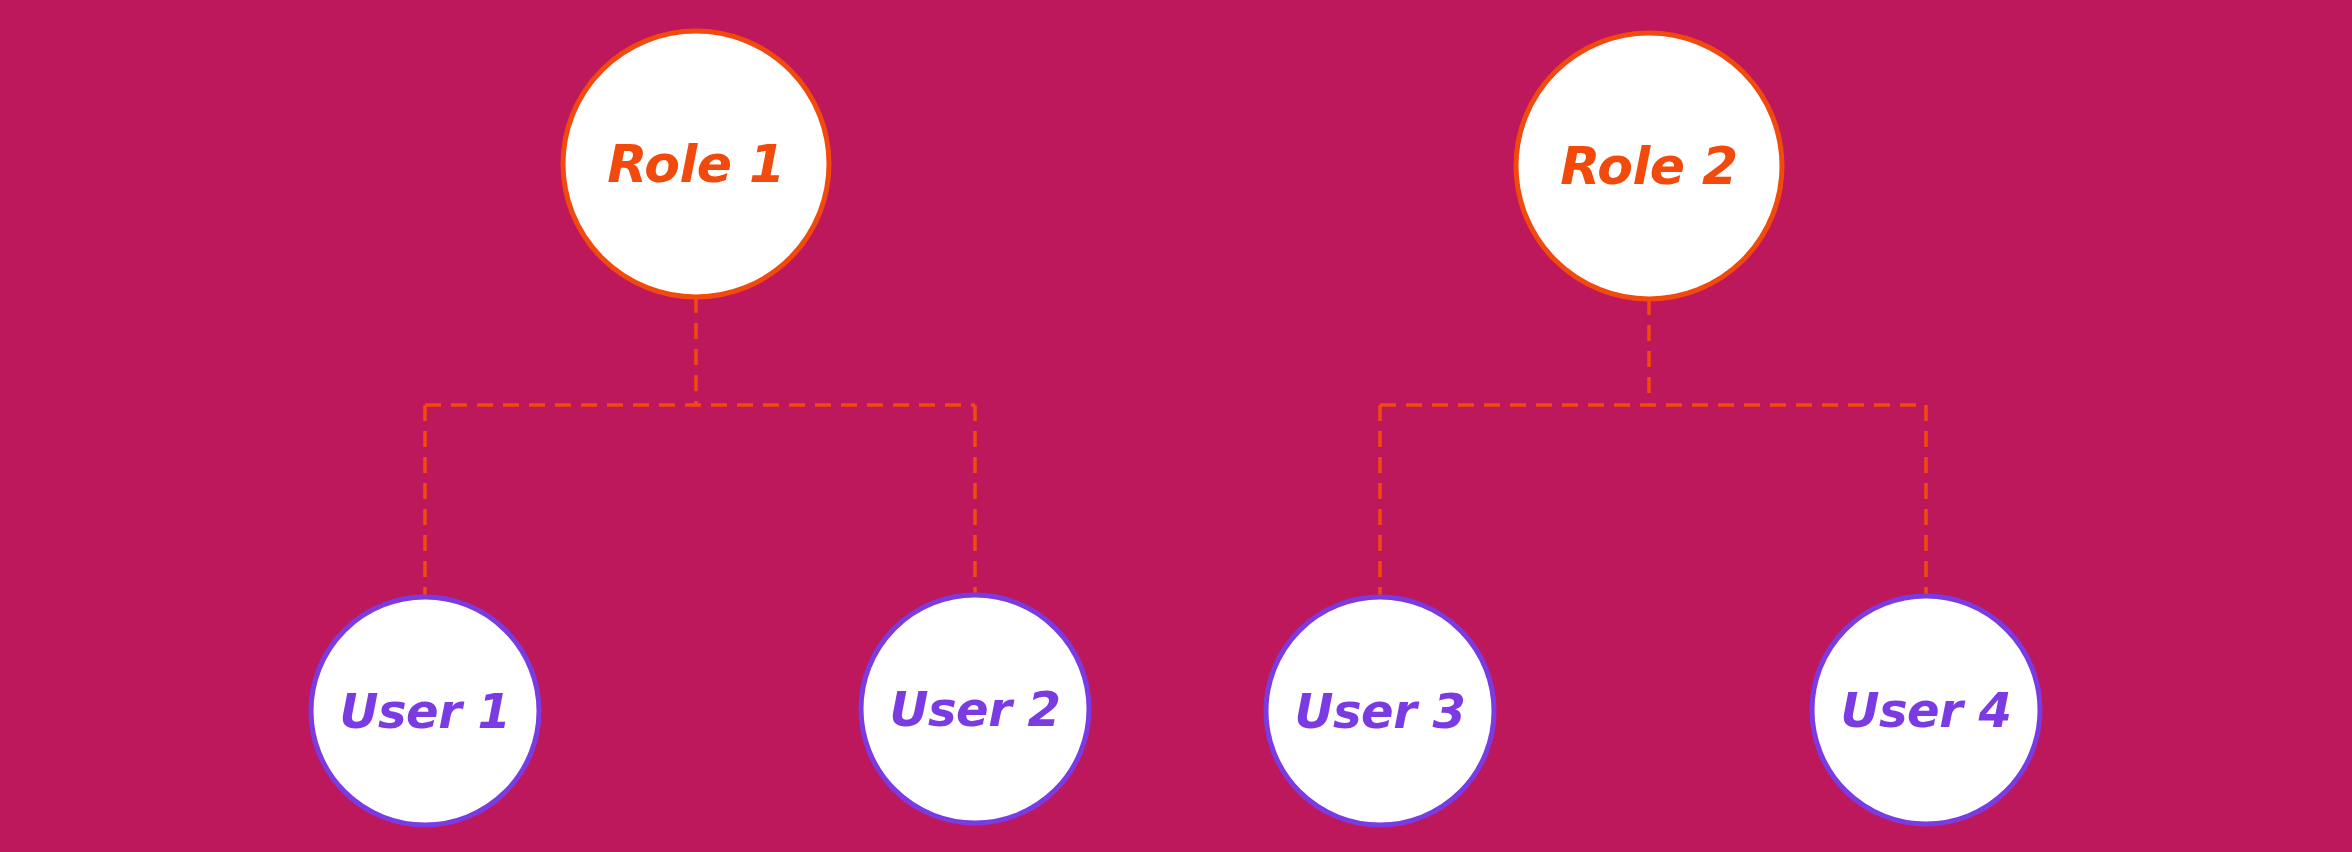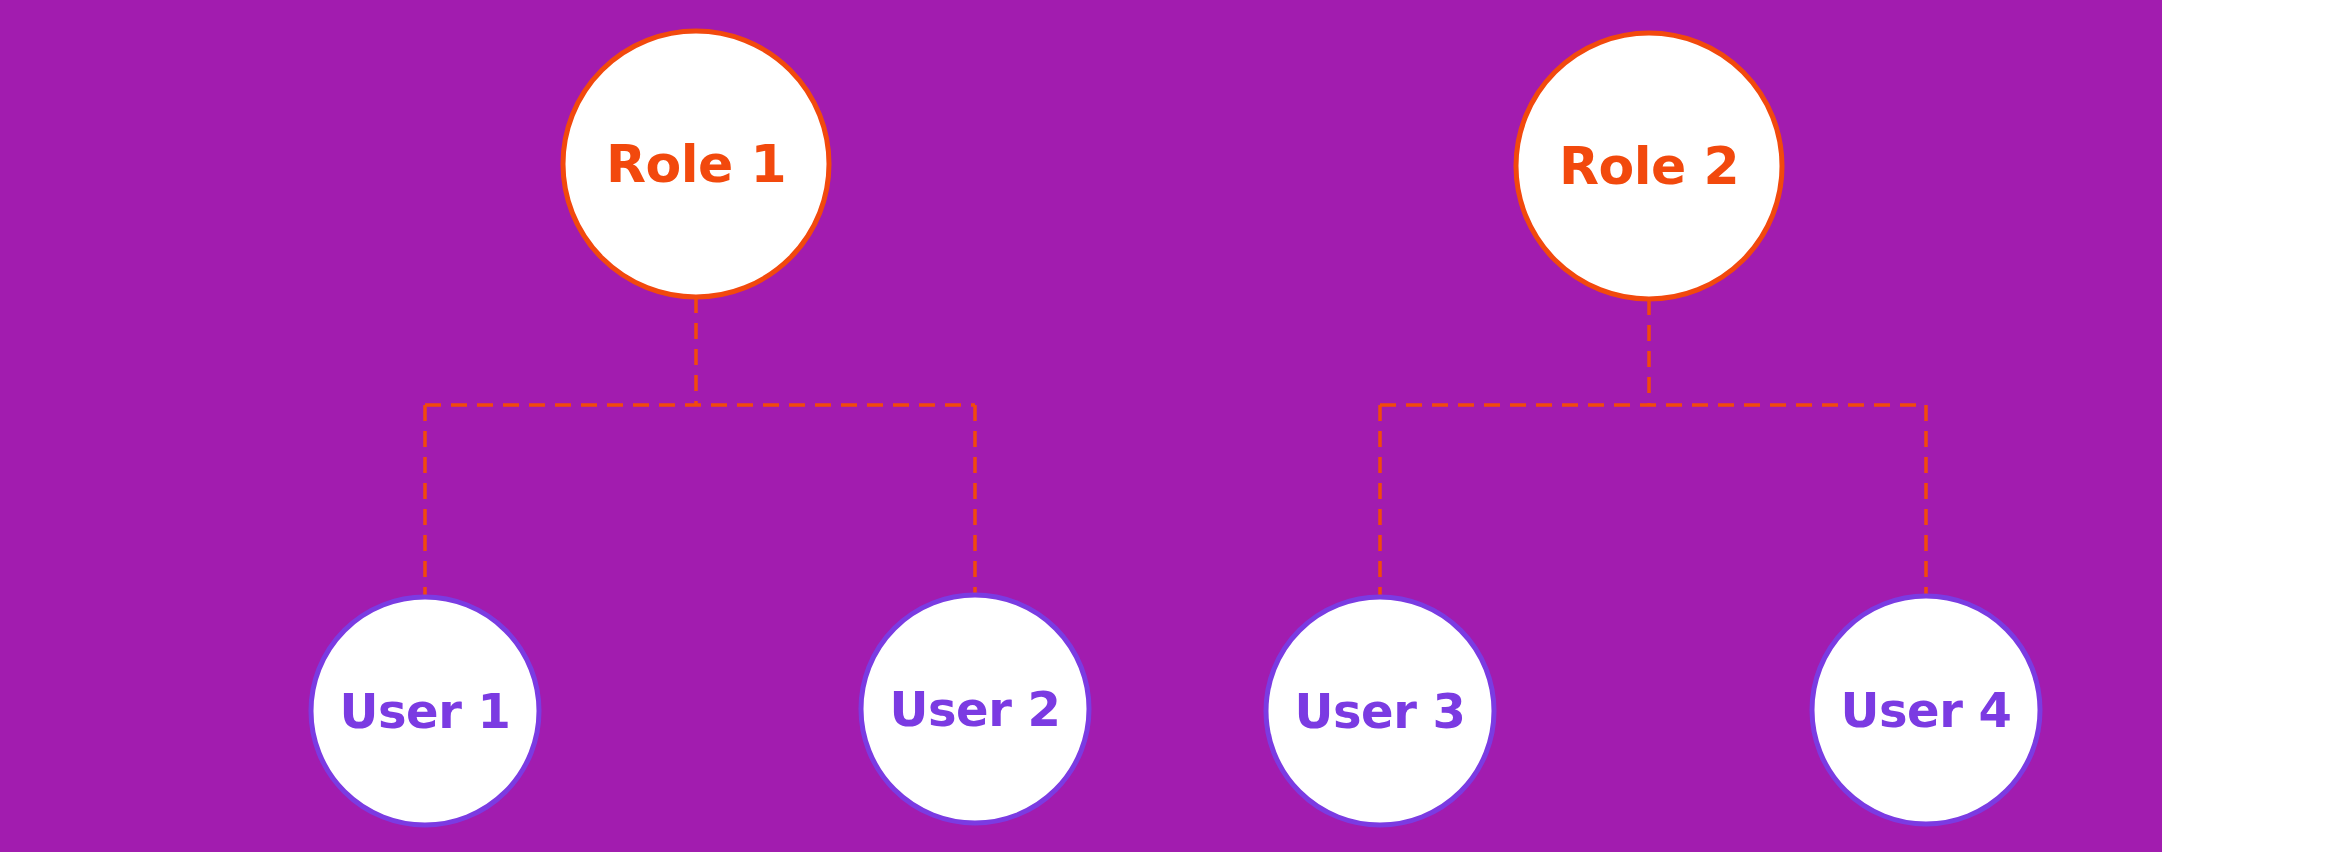--- a/index.html
+++ b/index.html
@@ -2,25 +2,26 @@
 <html><head>
 <meta charset="utf-8">
 <style>
   html, body {
     margin: 0;
     padding: 0;
     background: #ffffff;
   }
   .canvas {
     position: relative;
-    width: 2162px;
+    width: 2352px;
     height: 852px;
-    background: #a21caf;
+    background: #be185d;
     overflow: hidden;
     font-family: "DejaVu Sans", "Liberation Sans", sans-serif;
+    font-style: italic;
   }
   svg.diagram {
     position: absolute;
     left: 0;
     top: 0;
     display: block;
   }
   .node-label {
     font-family: "DejaVu Sans", "Liberation Sans", sans-serif;
     font-weight: 700;

